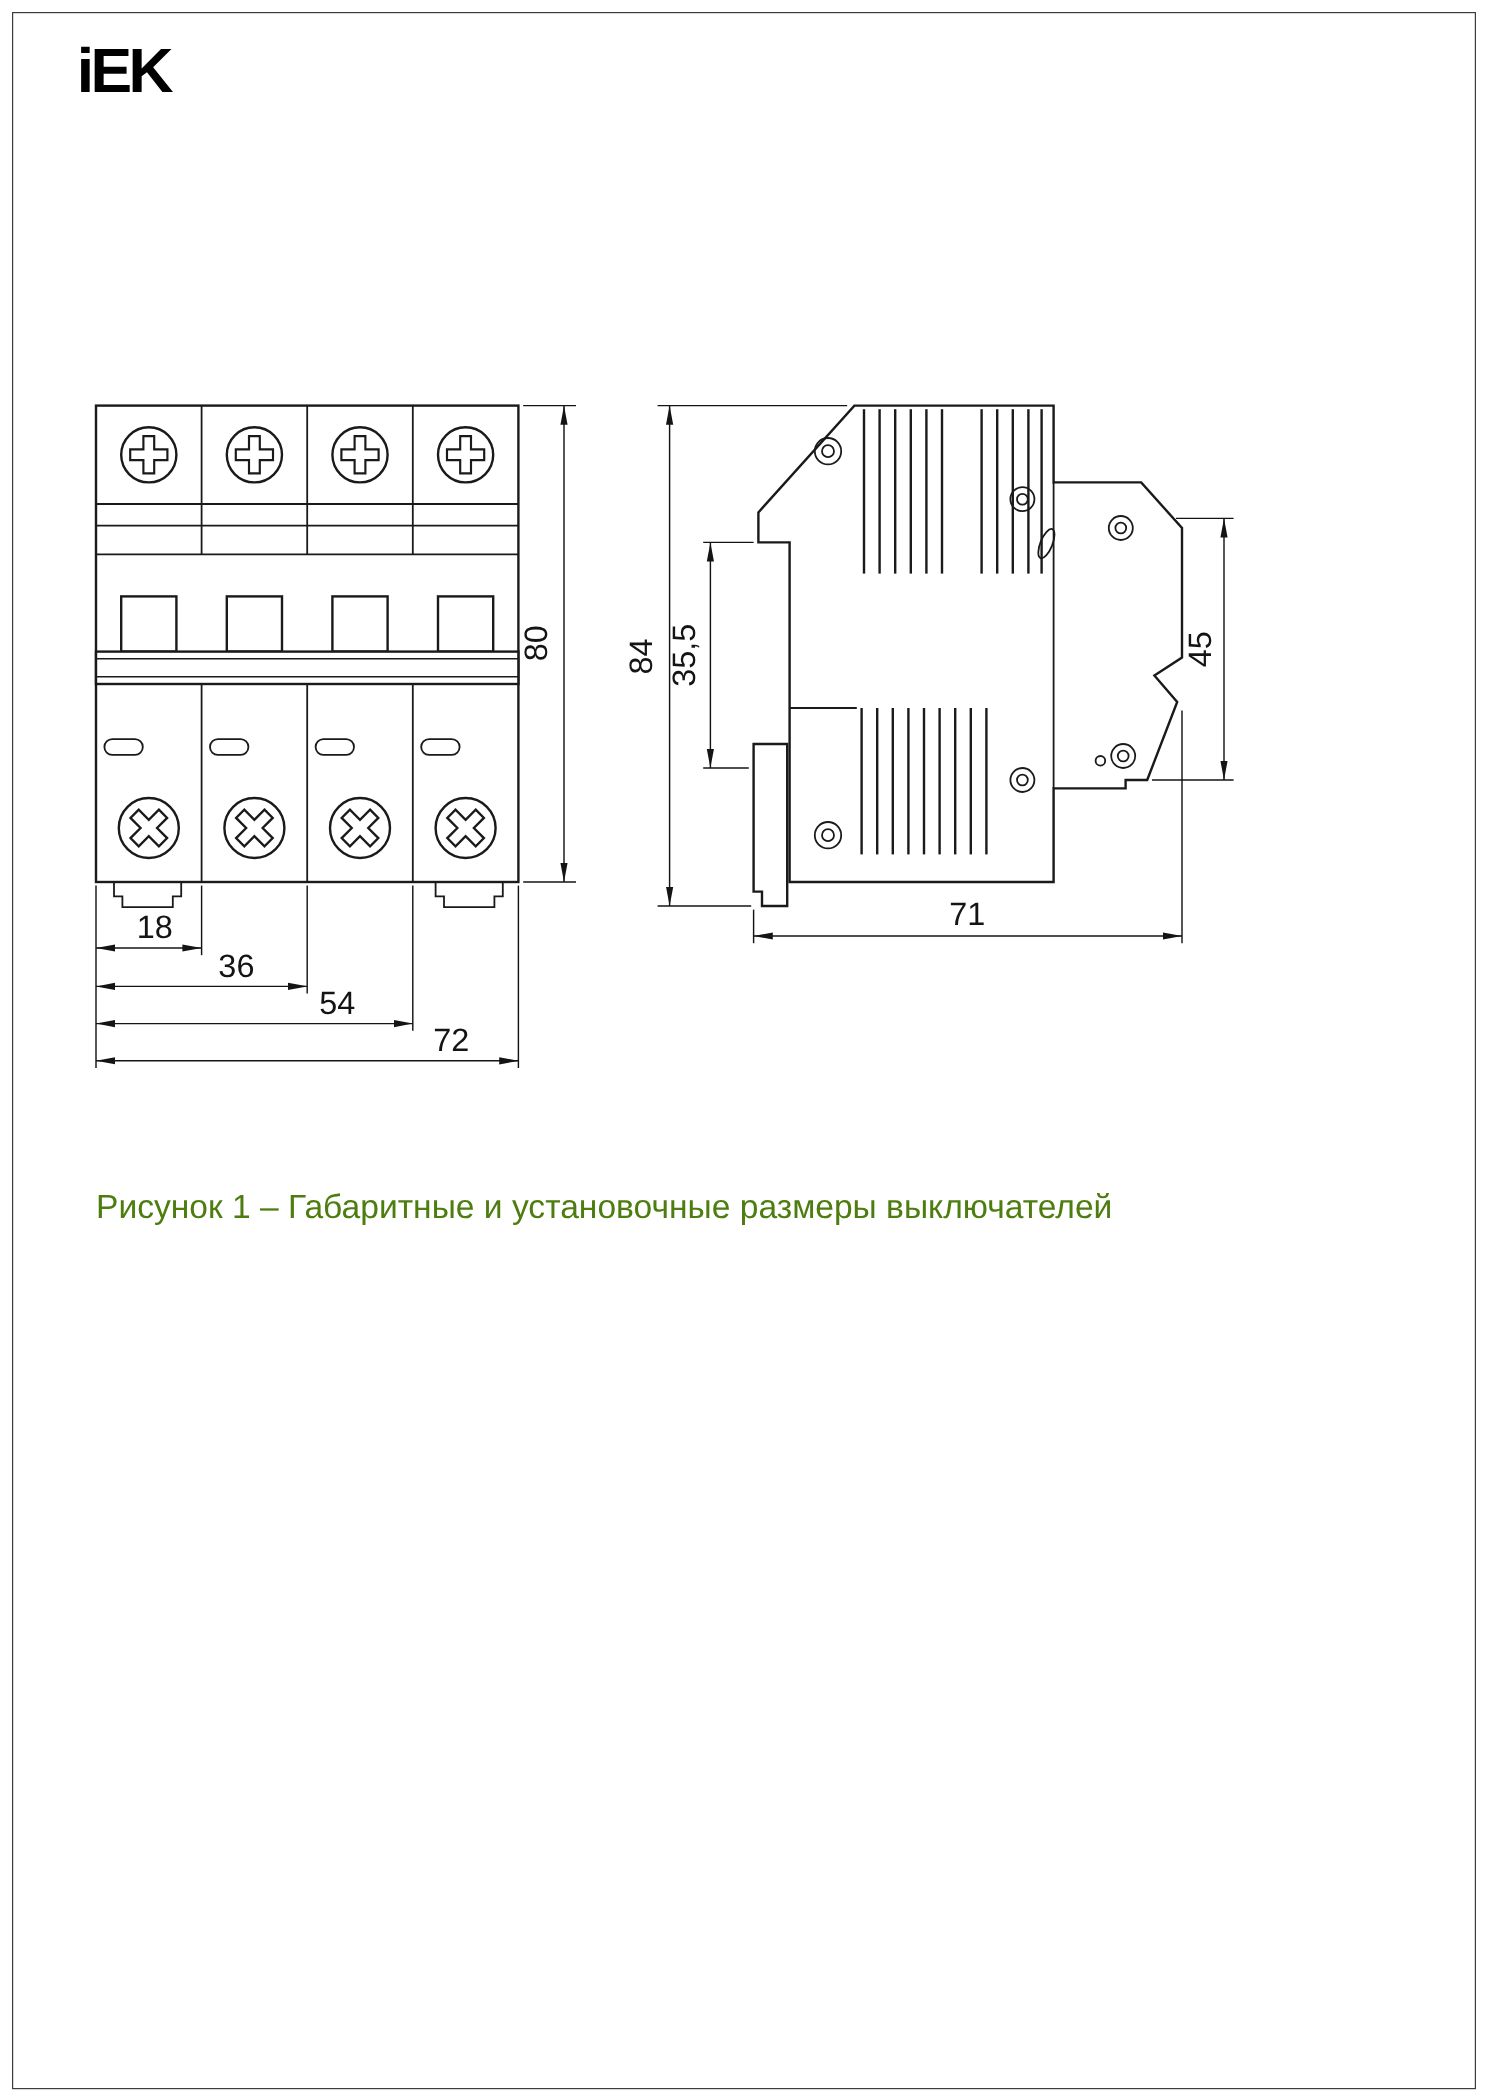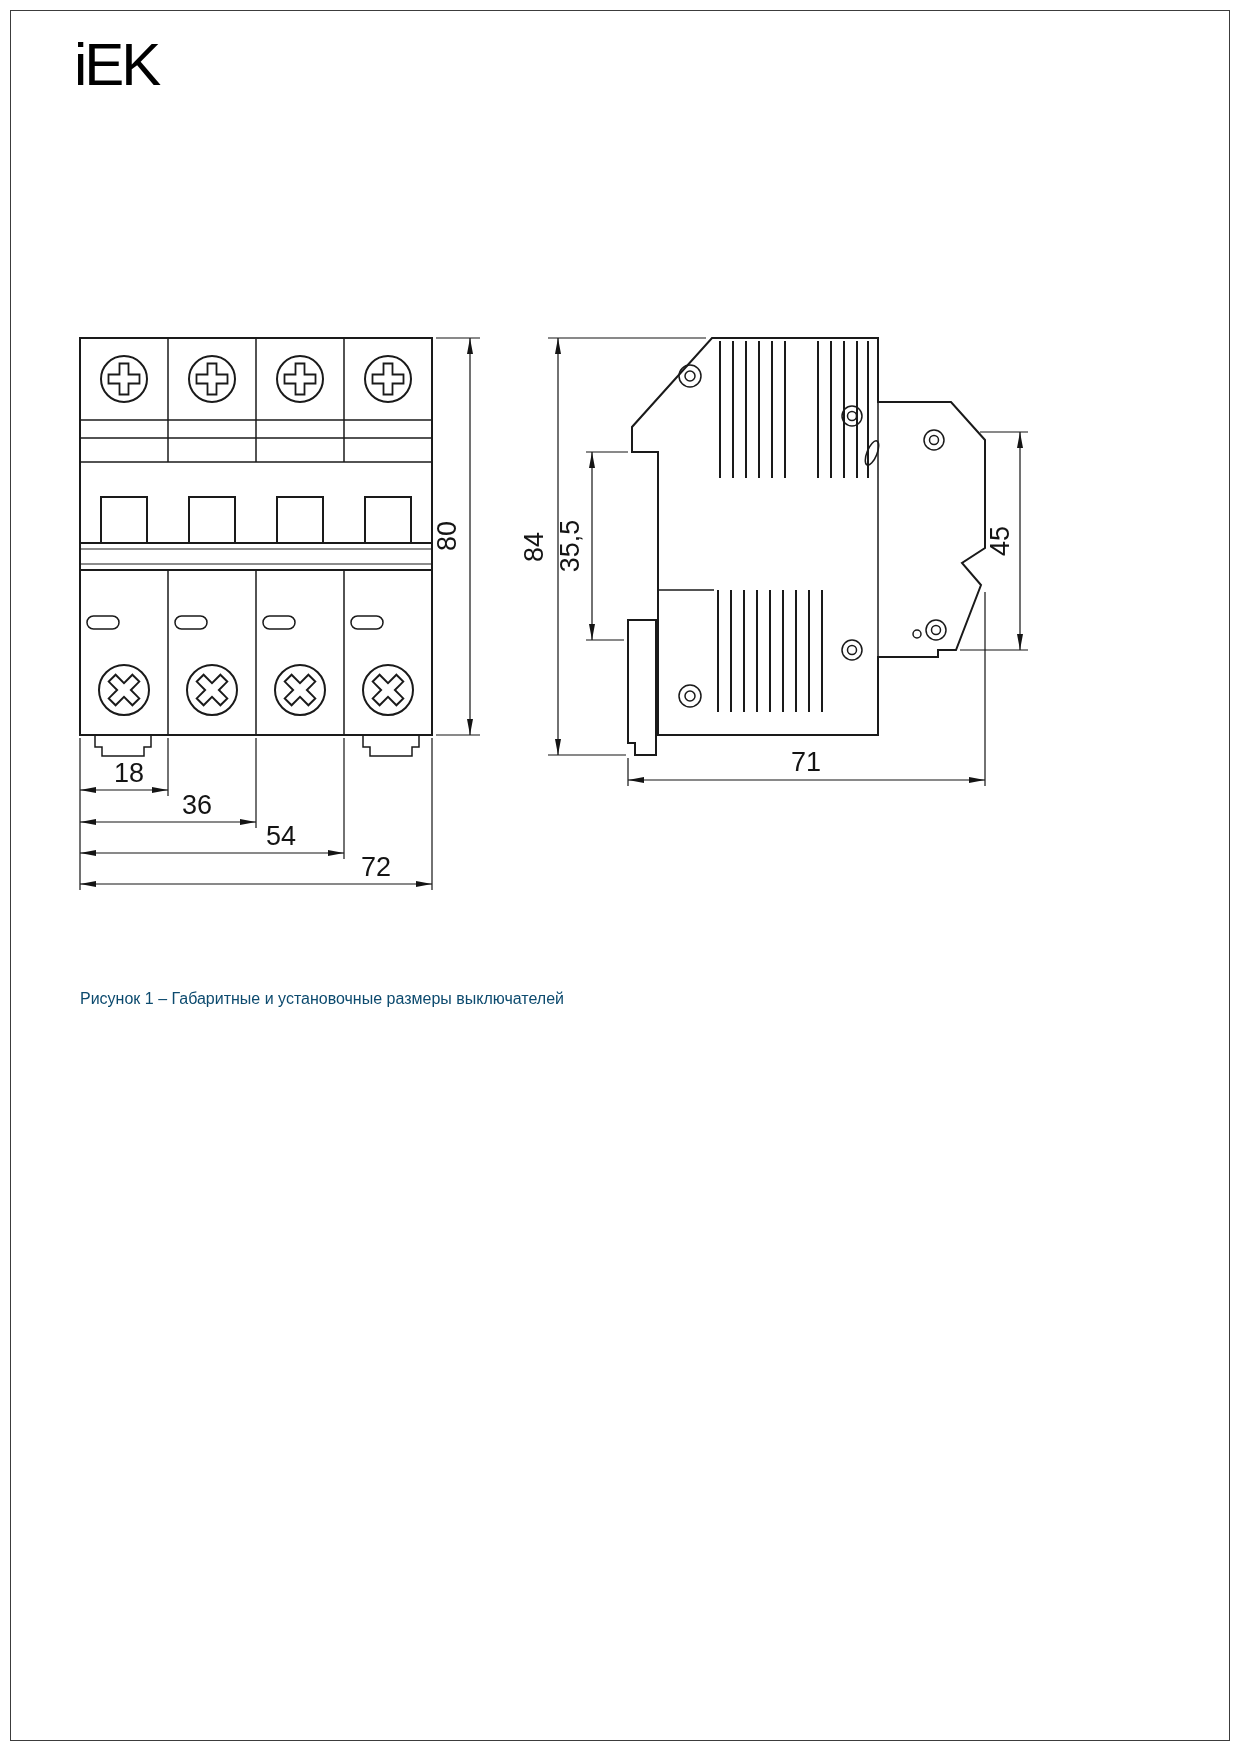--- a/index.html
+++ b/index.html
@@ -7,28 +7,28 @@
   body {
     width:1240px; height:1750px; position:relative;
     font-family:"Liberation Sans", sans-serif; color:#000;
     overflow:hidden;
   }
   .frame {
     position:absolute; left:10px; top:10px; right:10px; bottom:9px;
     border:1px solid #3c3c3c; pointer-events:none;
   }
   .logo {
-    position:absolute; left:74px; top:30px;
-    font-size:60px; font-weight:400; letter-spacing:-3px; color:#000;
+    position:absolute; left:64px; top:30px;
+    font-size:52px; font-weight:700; letter-spacing:-3px; color:#000;
     font-family:"Liberation Sans", sans-serif;
   }
   .drawing-svg { position:absolute; left:0; top:0; }
   .caption {
     position:absolute; left:80px; top:990px;
-    font-size:16px; color:#0c4a6e;
+    font-size:28px; color:#4d7c0f;
   }
   svg text {
     font-family:"Liberation Sans", sans-serif;
     font-size:27px; fill:#141414; stroke:none;
   }
 </style>
 </head>
 <body>
 
 <div class="frame"></div>

